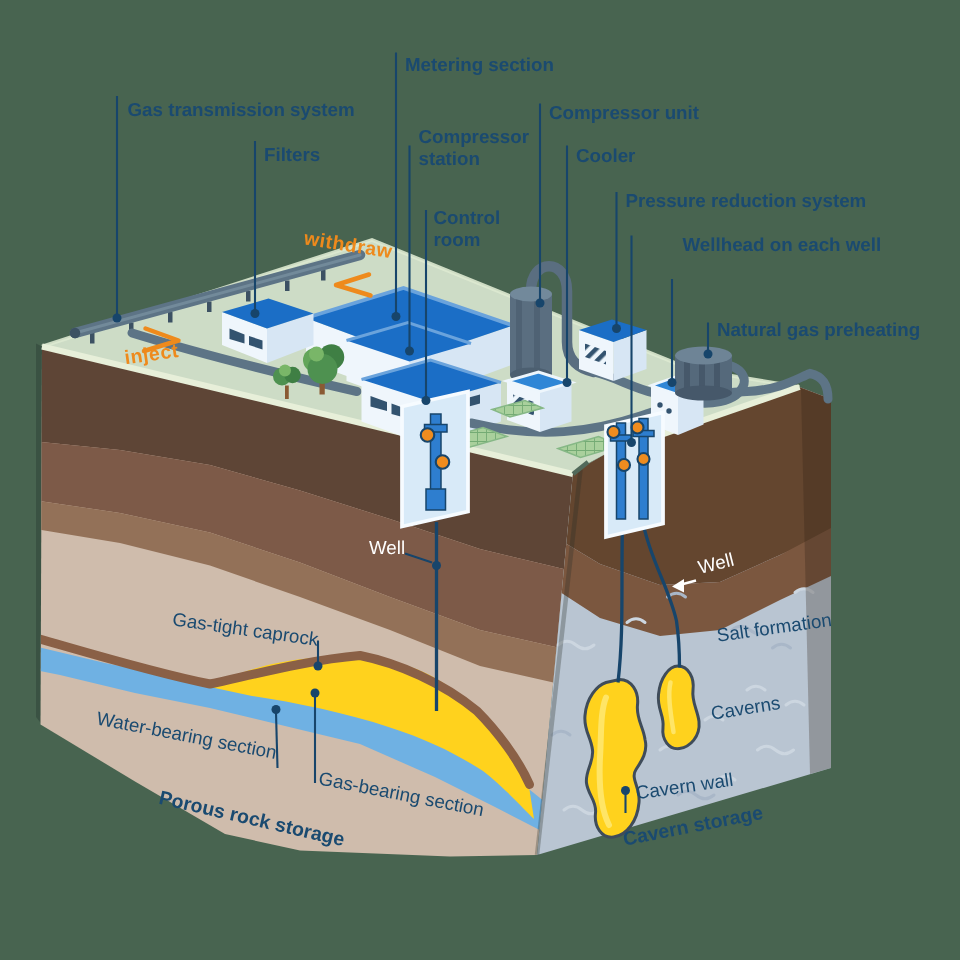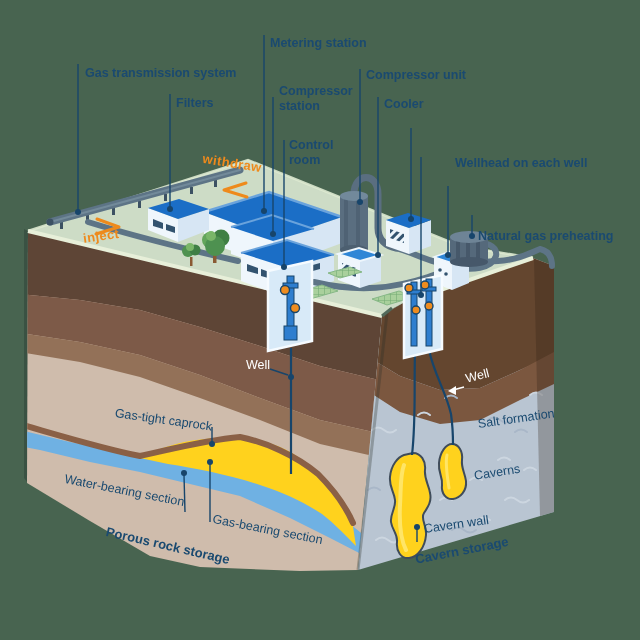--- a/index.html
+++ b/index.html
@@ -13,21 +13,21 @@
   .w-compressor{left:279px;top:84px;width:84px;}
   .w-control{left:289px;top:138px;width:56px;}
   .p-metering{left:270px;top:36px;}
   .p-gastrans{left:85px;top:66px;}
   .p-filters{left:176px;top:96px;}
   .p-dehydration{left:366px;top:68px;}
   .p-cooler{left:384px;top:97px;}
   .p-pressure{left:417px;top:127px;}
   .p-wellhead{left:426px;top:156px;margin-left:29px;}
   .p-fwko{left:453px;top:184px;}
-  .p-ngp{left:478px;top:229px;}
+  .p-ngp{left:478px;top:213px;}
   .p-withdraw{left:204px;top:151px;transform:rotate(9deg);font-size:13px;}
   .p-inject{left:82px;top:231px;transform:rotate(-8deg);font-size:13px;}
   .p-well-left{left:246px;top:358px;}
   .p-well-right{left:464px;top:372px;transform:rotate(-14deg);}
   .p-caprock{left:116px;top:406px;transform:rotate(8deg);}
   .p-water{left:66px;top:472px;transform:rotate(11deg);}
   .p-gasbear{left:214px;top:512px;transform:rotate(11deg);}
   .p-porous{left:108px;top:524px;transform:rotate(13deg);font-size:13px;}
   .p-salt{left:477px;top:417px;transform:rotate(-8deg);}
   .p-caverns{left:473px;top:469px;transform:rotate(-9deg);}
@@ -311,27 +311,28 @@
     <line x1="464" y1="387" x2="453" y2="390" stroke="#ffffff" stroke-width="1.6"></line>
     <polygon points="448,391 456,386 456,395" fill="#ffffff"></polygon>
   </g>
 
   <g stroke="#ee8a1c" stroke-width="3" fill="none" stroke-linecap="round" stroke-linejoin="round">
     <polyline points="246,183 224,190 247,197"></polyline>
     <polyline points="97,219 119,227 96,234"></polyline>
   </g>
 </svg>
 
-<div class="lbl p-metering">Metering station</div>
+<div class="lbl p-metering">Metering section</div>
 <div class="lbl p-gastrans">Gas transmission system</div>
 <div class="lbl p-filters">Filters</div>
 <div class="lbl wrap w-compressor">Compressor station</div>
 <div class="lbl wrap w-control">Control room</div>
 <div class="lbl p-dehydration">Compressor unit</div>
 <div class="lbl p-cooler">Cooler</div>
+<div class="lbl p-pressure">Pressure reduction system</div>
 <div class="lbl p-wellhead">Wellhead on each well</div>
 <div class="lbl p-ngp">Natural gas preheating</div>
 
 <div class="lbl orange p-withdraw">withdraw</div>
 <div class="lbl orange p-inject">inject</div>
 
 <div class="lbl white p-well-left">Well</div>
 <div class="lbl white p-well-right">Well</div>
 
 <div class="lbl reg p-caprock">Gas-tight caprock</div>

